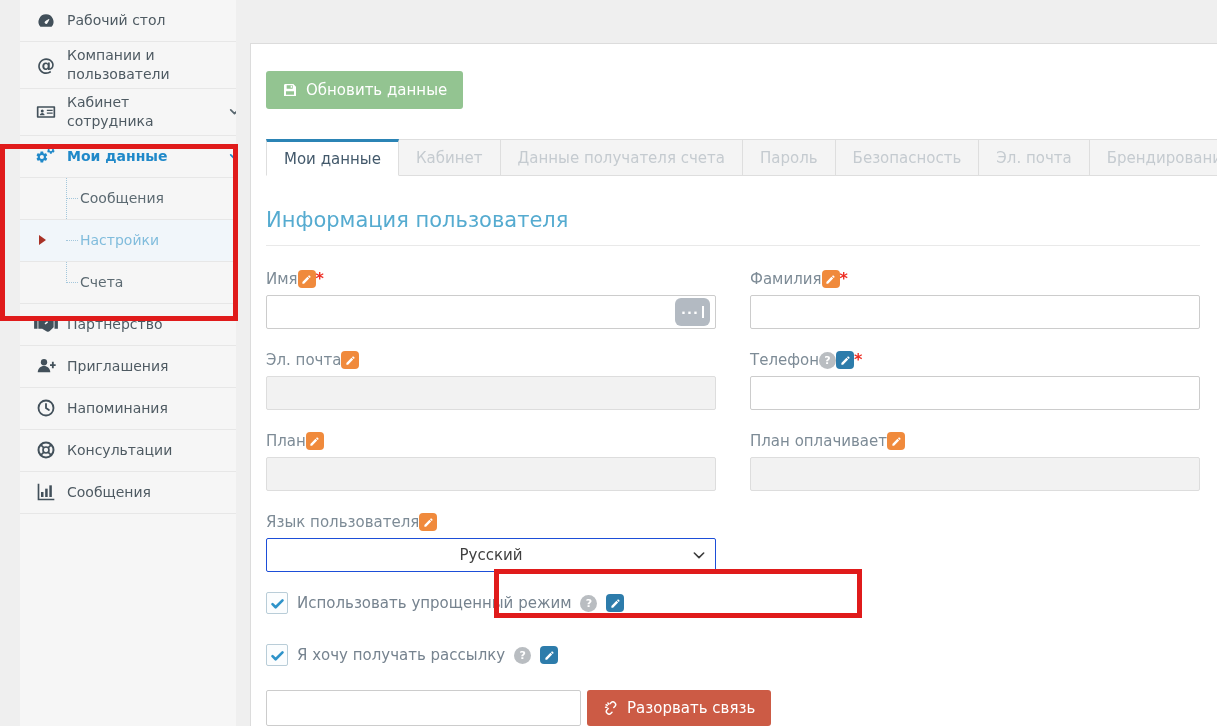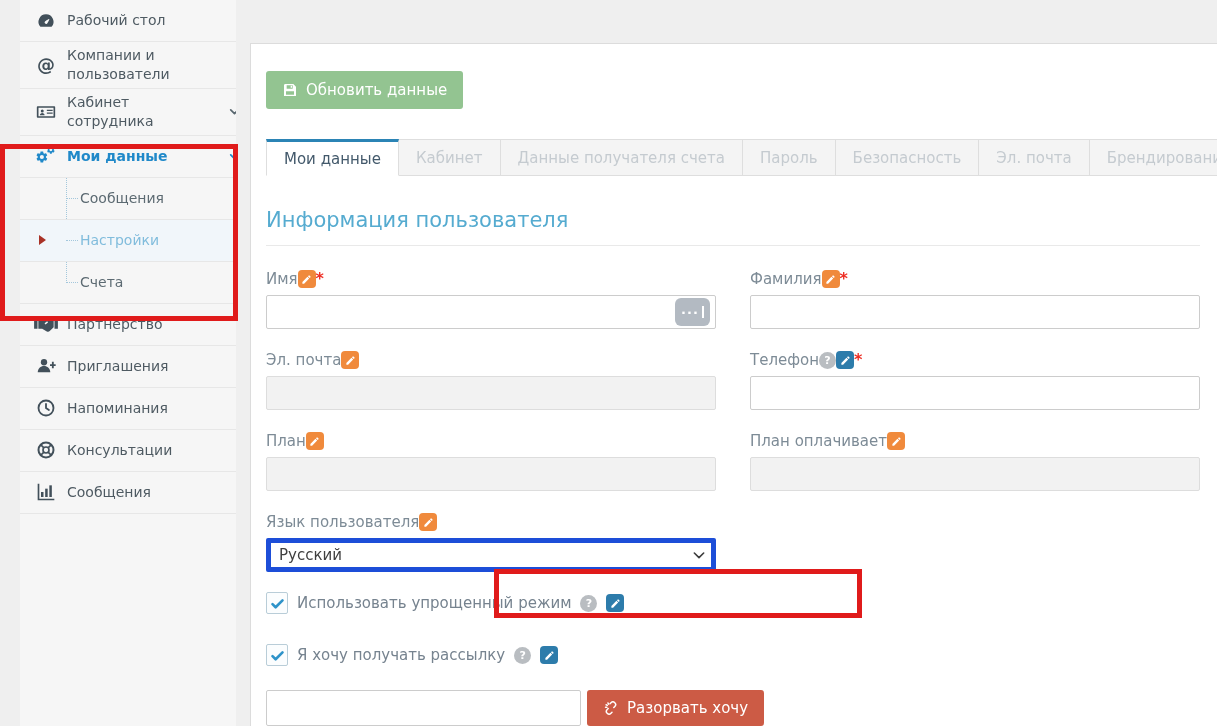--- a/index.html
+++ b/index.html
@@ -114,23 +114,23 @@
   .autofill-chip {
     position:absolute; right:6px; top:3px; width:35px; height:28px;
     background:#b3bac2; border-radius:6px; color:#fff;
     display:flex; align-items:center; justify-content:center; gap:1px;
     font-weight:bold; font-size:13px; letter-spacing:1px; cursor:pointer;
   }
   .autofill-chip .caret-bar { display:inline-block; width:2px; height:12px; background:#fff; margin-left:2px; }
 
   .select-wrap { position:relative; }
   select.lang-select {
-    width:100%; height:34px; border:5px solid #1d4ed8; border-radius:2px;
+    width:100%; height:34px; border:1px solid #1d4ed8; border-radius:2px;
     background:#fff; font-family:inherit; font-size:15px; color:#3f3f3f; padding:0 8px;
-    appearance:none; -webkit-appearance:none;
+    appearance:none;text-align:center; -webkit-appearance:none;
   }
   .select-wrap .sel-chev { position:absolute; right:9px; top:9px; pointer-events:none; color:#3c3c3c; }
 
   .check-row { display:flex; align-items:center; gap:9px; margin-top:18px; height:26px; }
   .check-row.second { margin-top:26px; }
   .checkbox {
     width:22px; height:22px; background:#fbfdfe; border:1px solid #b9cdd8; border-radius:2px;
     display:inline-flex; align-items:center; justify-content:center; cursor:pointer; flex:0 0 22px;
   }
   .check-label { color:#76838f; font-size:15px; }
@@ -440,21 +440,21 @@
     <div class="unlink-row">
       <input class="txt-input unlink-input" type="text" value="" style="">
       <button class="btn btn-red">
         <span style="display:inline-flex;">
           <svg width="16" height="16" viewBox="0 0 24 24" fill="none" stroke="#fff" stroke-width="2.2" stroke-linecap="round">
               <path d="M13.5 18.5L12 20a4 4 0 0 1-5.7-5.7L7.8 12.8"></path>
               <path d="M10.5 5.5L12 4a4 4 0 0 1 5.7 5.7L16.2 11.2"></path>
               <path d="M4.6 7.2l2 .8M7.4 4.4l.9 1.9M3.8 10.8h2.1"></path>
             </svg>
         </span>
-        <span>Разорвать хочу</span>
+        <span>Разорвать связь</span>
       </button>
     </div>
 
   </div>
 </div>
 
 <div class="hl-box hl-sidebar"></div>
 <div class="hl-box hl-checkbox"></div>
 
 </body></html>

